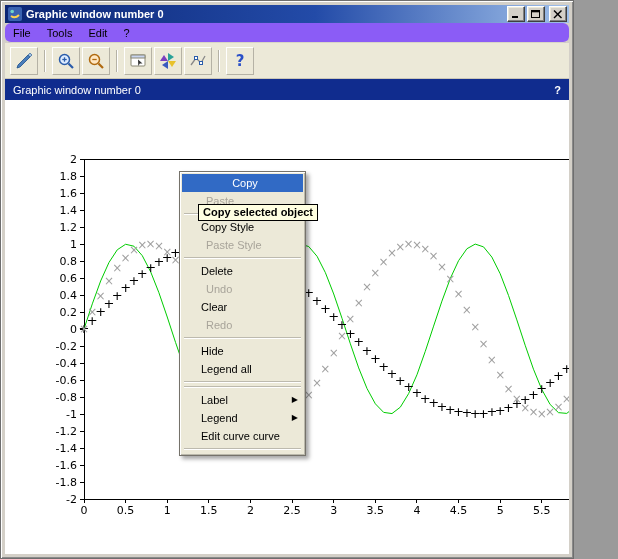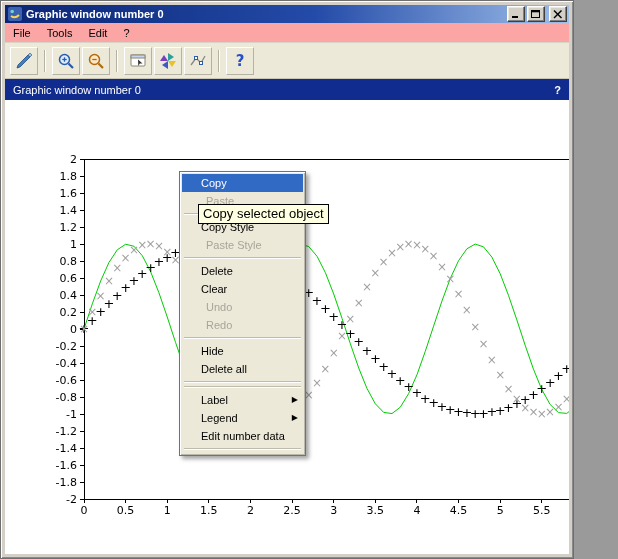--- a/index.html
+++ b/index.html
@@ -7,46 +7,46 @@
           border:1px solid #6e6e6e;box-shadow:inset 1px 1px 0 #ffffff,inset -1px -1px 0 #8a8a8a;overflow:hidden;}
   
   .titlebar{position:absolute;left:4px;top:4px;right:4px;height:18px;display:flex;align-items:center;
             background:linear-gradient(to right,#0b2574 0%,#234ba8 55%,#a0c0ea 100%);padding:0 2px;}
   .titlebar .app-icon{width:14px;height:14px;margin:0 4px 0 1px;flex:0 0 auto;}
   .titlebar .title-text{flex:1;color:#fff;font-size:11px;font-weight:bold;white-space:nowrap;overflow:hidden;}
   .tb-btn{width:16px;height:14px;background:#d4d0c8;border:1px solid;border-color:#ffffff #404040 #404040 #ffffff;
           box-shadow:inset -1px -1px 0 #808080,inset 1px 1px 0 #ece9d8;display:flex;align-items:center;justify-content:center;margin-left:2px;cursor:default;}
   .tb-btn.close{margin-left:4px;}
   
-  .menubar{position:absolute;left:4px;top:22px;right:4px;height:19px;background:#fca5a5;display:flex;align-items:center;font-size:11px;border-bottom:1px solid #d8d5c8;}
+  .menubar{position:absolute;left:4px;top:22px;right:4px;height:19px;background:#8b5cf6;display:flex;align-items:center;font-size:11px;border-bottom:1px solid #d8d5c8;border-radius:6px;}
   .menubar .mitem{padding:2px 8px;color:#000;}
   
   .toolbar{position:absolute;left:4px;top:42px;right:4px;height:35px;background:#ece9d8;display:flex;align-items:center;padding-left:4px;border-bottom:1px solid #c9c6b8;}
   .tool-btn{width:26px;height:26px;display:flex;align-items:center;justify-content:center;margin:0 1px;
             border:1px solid;border-color:#ffffff #b5b2a5 #b5b2a5 #ffffff;background:#ece9d8;}
   .tool-sep{width:1px;height:22px;background:#b5b2a5;border-right:1px solid #ffffff;margin:0 5px;}
   
   .infobar{position:absolute;left:4px;top:78px;right:4px;height:21px;background:#102c8e;color:#fff;
            display:flex;align-items:center;justify-content:space-between;padding:0 8px;font-size:11px;box-sizing:border-box;}
   .infobar .help-q{font-weight:bold;}
   
   .canvas{position:absolute;left:4px;top:99px;right:4px;bottom:4px;background:#ffffff;overflow:hidden;}
   svg text{font-family:"DejaVu Sans","Liberation Sans",sans-serif;}
   
   .ctx-menu{position:absolute;left:178px;top:170px;width:127px;box-sizing:border-box;background:#ece9d8;
             border:1px solid #75726a;padding:2px;z-index:10;font-size:11px;
             box-shadow:inset 1px 1px 0 #ffffff,inset -1px -1px 0 #bab8ab,3px 3px 4px rgba(0,0,0,0.35);}
   .menu-item{height:18px;line-height:18px;padding:0 14px 0 19px;position:relative;color:#000;white-space:nowrap;cursor:default;}
-  .menu-item.selected{background:#316ac5;color:#fff;}
+  .menu-item.selected{background:#316ac5;color:#fff;text-align:center;}
   .menu-item.disabled{color:#a8a49a;padding-left:24px;}
   .menu-sep{height:0;border-top:1px solid #bdbaae;border-bottom:1px solid #ffffff;margin:3px 2px;}
   .sub-arrow{position:absolute;right:5px;top:0;font-size:8px;}
   
   .tooltip{position:absolute;left:197px;top:203px;background:#ffffe1;border:1px solid #000;
-           padding:1px 4px 2px 4px;font-size:13px;color:#000;white-space:nowrap;z-index:20;}
+           padding:1px 4px 2px 4px;font-size:11px;color:#000;white-space:nowrap;z-index:20;font-weight:bold;}
 </style>
 </head>
 <body>
 
 <div class="window">
 
   <div class="titlebar">
     <svg class="app-icon" viewBox="0 0 14 14">
       <rect width="14" height="14" rx="2" fill="#3a62b0"></rect>
       <path d="M3 9 q4 3 8 -1" stroke="#ffd34d" fill="none" stroke-width="2"></path>
@@ -346,29 +346,29 @@
   </div>
 
   <div class="ctx-menu" id="ctx-menu">
       <div class="menu-item selected"><span>Copy</span></div>
       <div class="menu-item disabled"><span>Paste</span></div>
       <div class="menu-sep"></div>
       <div class="menu-item"><span>Copy Style</span></div>
       <div class="menu-item disabled"><span>Paste Style</span></div>
       <div class="menu-sep"></div>
       <div class="menu-item"><span>Delete</span></div>
+      <div class="menu-item disabled"><span>Undo</span></div>
       <div class="menu-item"><span>Clear</span></div>
-      <div class="menu-item disabled"><span>Undo</span></div>
       <div class="menu-item disabled"><span>Redo</span></div>
       <div class="menu-sep"></div>
       <div class="menu-item"><span>Hide</span></div>
-      <div class="menu-item"><span>Delete all</span></div>
+      <div class="menu-item"><span>Legend all</span></div>
       <div class="menu-sep"></div>
       <div class="menu-sep"></div>
       <div class="menu-item"><span>Label</span><span class="sub-arrow">▶</span></div>
       <div class="menu-item"><span>Legend</span><span class="sub-arrow">▶</span></div>
-      <div class="menu-item"><span>Edit number data</span></div>
+      <div class="menu-item"><span>Edit curve curve</span></div>
       <div class="menu-sep"></div>
     </div>
 
   <div class="tooltip">Copy selected object</div>
 
 </div>
 
 </body></html>

